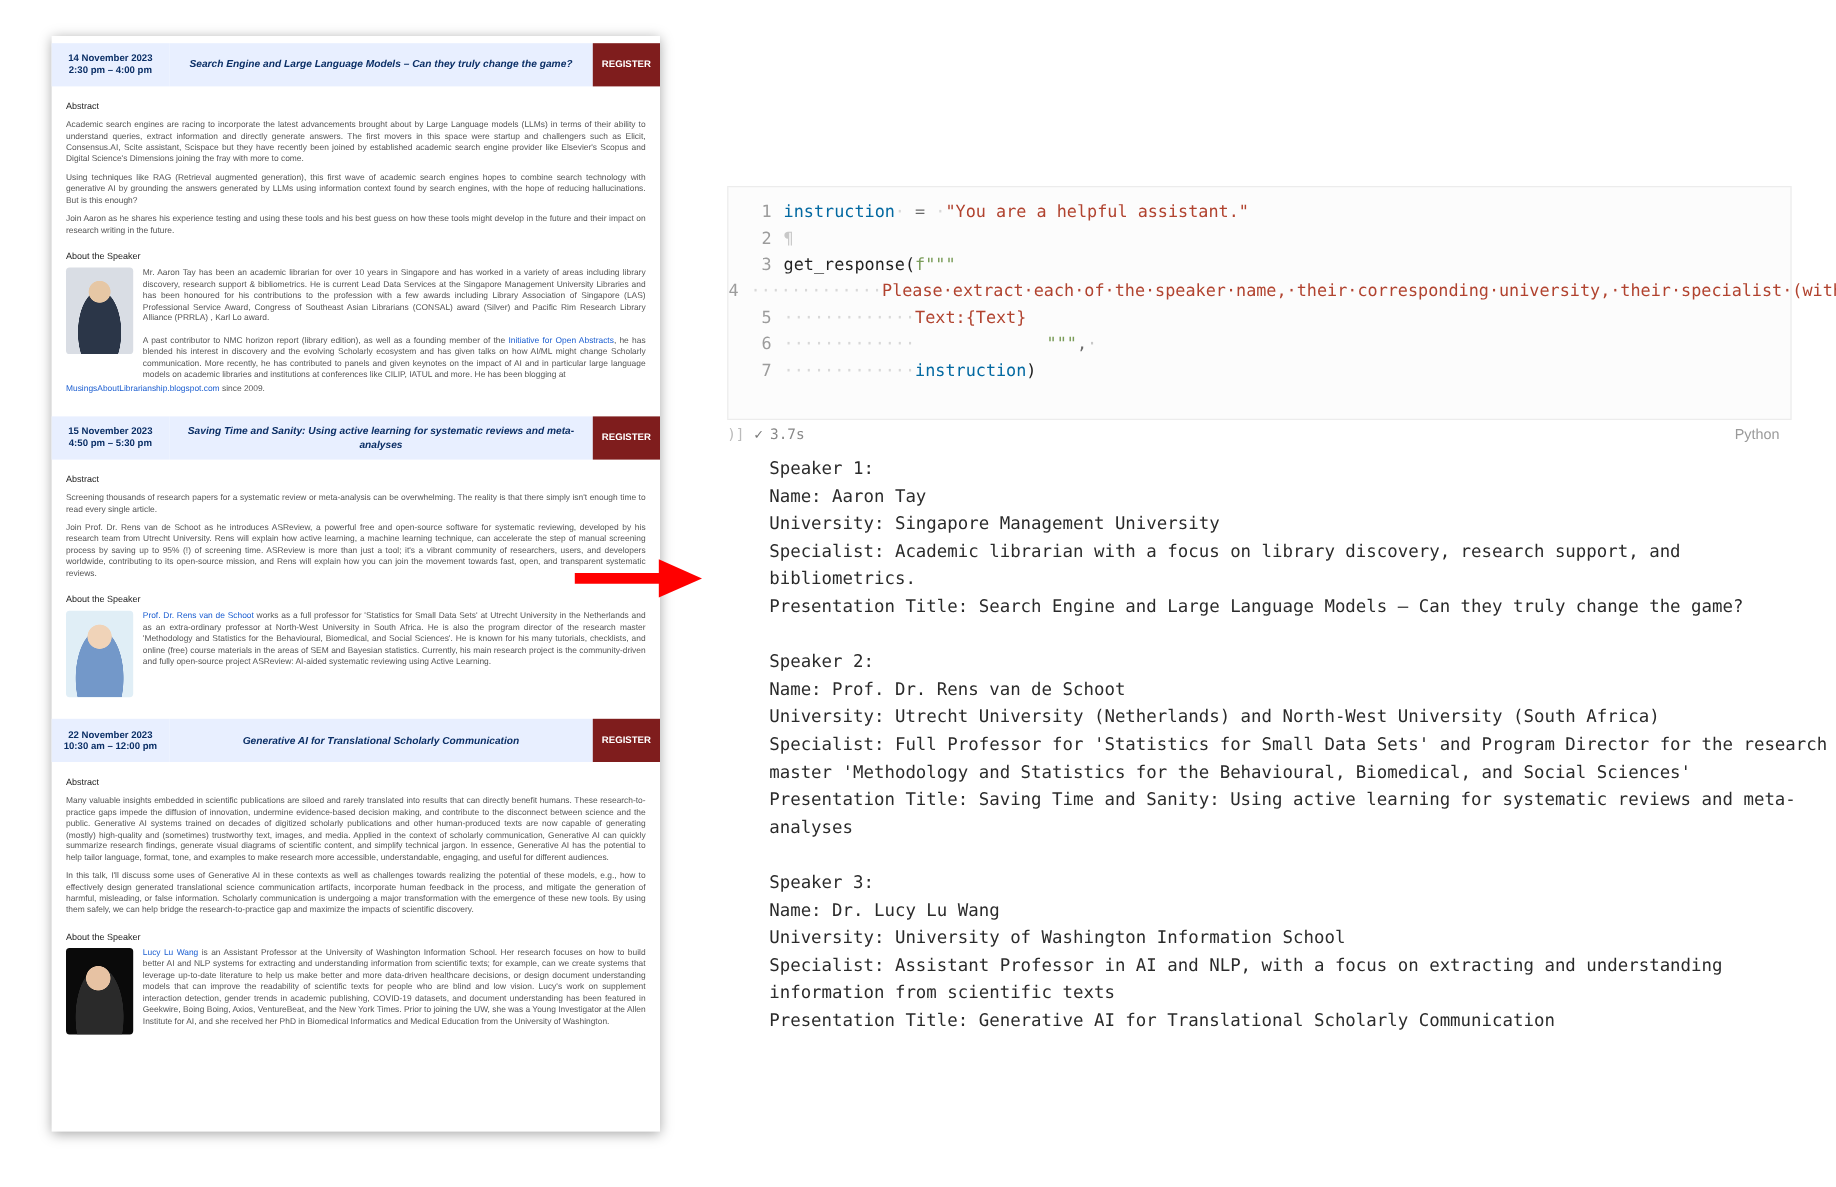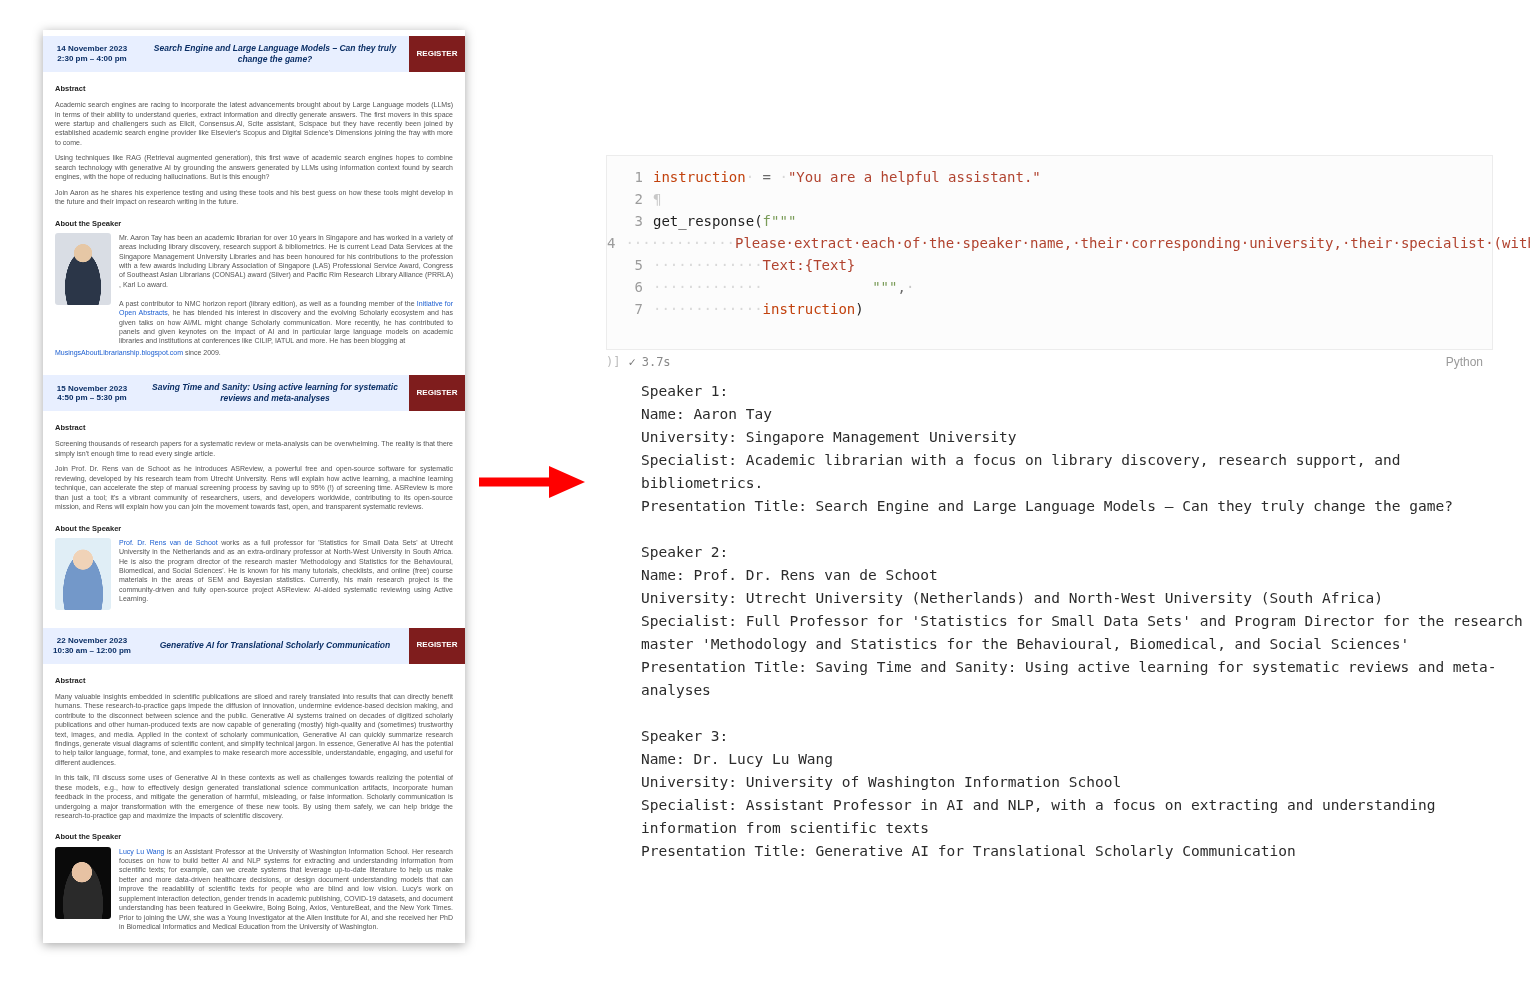--- a/index.html
+++ b/index.html
@@ -1,30 +1,30 @@
 <!DOCTYPE html>
 <html><head>
 <meta charset="utf-8">
 <style>
   html,body{margin:0;padding:0;background:#fff;font-family:Arial,Helvetica,sans-serif;}
   .canvas{position:relative;width:1530px;height:989px;}
   
-  .doc{position:absolute;left:43px;top:30px;width:422px;height:913px;background:#fff;
+  .doc{position:absolute;left:43px;top:30px;width:507px;height:913px;background:#fff;
        box-shadow:0 2px 10px rgba(0,0,0,.35);font-size:7px;color:#555;line-height:1.35;}
   .event-head{display:flex;height:36px;margin-top:6px;}
   .eh-date{width:90px;background:#e8efff;color:#0b2f66;font-weight:700;font-size:8px;
            display:flex;flex-direction:column;align-items:center;justify-content:center;
            text-align:center;padding:0 4px;}
   .eh-date span{line-height:1.2;}
   .eh-title{flex:1;background:#e8efff;color:#0b2f66;font-weight:700;font-size:8.5px;
             display:flex;align-items:center;justify-content:center;text-align:center;
             padding:0 10px;font-style:italic;}
   .eh-reg{width:56px;background:#7f1d1d;color:#fff;font-weight:700;font-size:8px;
           display:flex;align-items:center;justify-content:center;}
-  .section-label{font-weight:700;color:#222;font-size:7.5px;margin:12px 12px 4px;}
+  .section-label{font-weight:400;color:#222;font-size:7.5px;margin:12px 12px 4px;}
   .para{margin:6px 12px;text-align:justify;}
   .spk{display:flex;margin:4px 12px;}
   .spk-photo{width:56px;height:72px;border-radius:3px;margin-right:8px;flex-shrink:0;
              position:relative;overflow:hidden;}
   .spk-text{flex:1;text-align:justify;}
   .lnk{color:#1a5dd0;}
   .photo-a{background:#d9dde4;}
   .photo-a::after{content:"";position:absolute;inset:0;
     background:
       radial-gradient(circle at 50% 28%,#e6c7a5 0 15%,transparent 16%),
@@ -41,21 +41,21 @@
       radial-gradient(ellipse at 50% 80%,#2a2a2a 0 50%,transparent 51%);}
   
   .arrow{position:absolute;left:475px;top:462px;width:110px;height:40px;}
   
   .codebox{position:absolute;left:606px;top:155px;width:885px;height:193px;background:#fcfcfc;
            border:1px solid #ececec;font-family:Menlo,Consolas,monospace;font-size:14px;color:#2b2b2b;}
   .code-lines{padding:10px 0 0 0;}
   .code-line{display:flex;line-height:22px;}
   .ln{width:36px;text-align:right;color:#9c9c9c;padding-right:10px;user-select:none;}
   .code{white-space:pre;}
-  .c-var{color:#c2410c;}
+  .c-var{color:#0369a1;}
   .c-op{color:#6a6a6a;}
   .c-str{color:#b1432f;}
   .c-fn{color:#1f1f1f;}
   .c-fstr{color:#7a9c59;}
   .c-paren{color:#1f1f1f;}
   .ws{color:#d8d8d8;}
   .hidden-nl{color:#c8c8c8;}
   .exec-bar{position:absolute;left:606px;top:350px;width:885px;height:24px;display:flex;
             align-items:center;font-family:Menlo,Consolas,monospace;font-size:12px;color:#888;}
   .exec-bar .chk{color:#777;margin-left:8px;margin-right:6px;}

